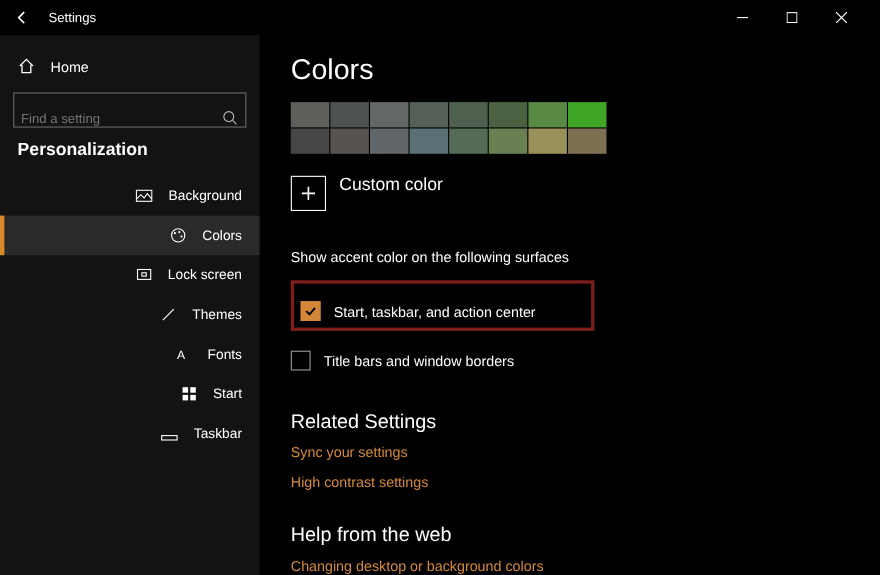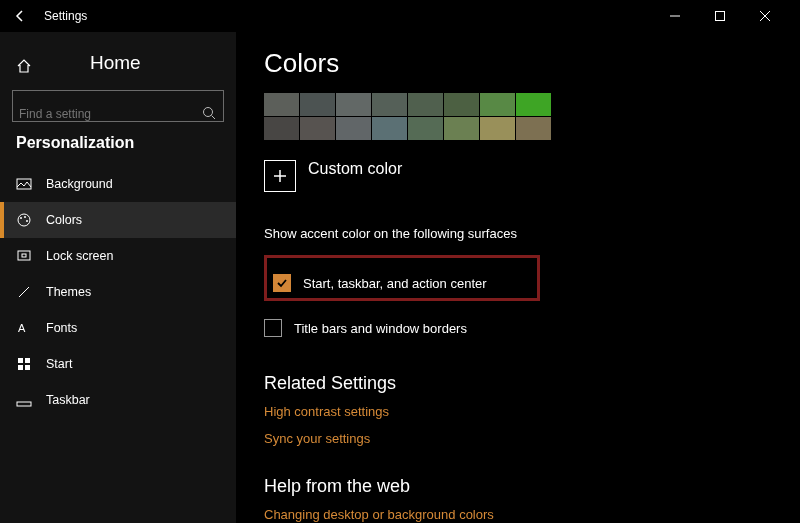--- a/index.html
+++ b/index.html
@@ -5,28 +5,28 @@
     * { margin:0; padding:0; box-sizing:border-box; font-family:"Segoe UI",sans-serif; }
     body { width:800px; height:523px; background:#000; color:#fff; overflow:hidden; display:flex; flex-direction:column; }
     .titlebar { height:32px; display:flex; align-items:center; padding:0 13px 0 10px; background:#000; }
     .titlebar .back { width:20px; height:20px; display:flex; align-items:center; justify-content:center; cursor:pointer; }
     .titlebar .title { font-size:12px; margin-left:14px; flex:1; }
     .window-controls { display:flex; }
     .wc { width:45px; height:32px; display:flex; align-items:center; justify-content:center; cursor:pointer; }
     .wc svg { stroke:#fff; fill:none; }
     .content { flex:1; display:flex; min-height:0; }
     .sidebar { width:236px; background:#131313; display:flex; flex-direction:column; padding-top:12px; }
-    .home { display:flex; align-items:flex-end; padding:8px 16px; cursor:pointer; font-size:19px;gap:44px; }
+    .home { display:flex; align-items:flex-end; padding:8px 16px; cursor:pointer; font-size:13px; }
     .home .icon { width:16px; margin-right:14px; display:flex; }
     .searchbox { margin:8px 12px 12px; height:32px; border:1px solid #6b6b6b; display:flex; align-items:flex-end; padding:0 6px; }
     .searchbox input { flex:1; background:transparent; border:none; outline:none; color:#bbb; font-size:12px; }
     .searchbox .sicon { width:16px; height:16px; display:flex; }
     .cat { font-size:16px; font-weight:700; padding:0 16px 14px; }
     .nav { display:flex; flex-direction:column; }
-    .nav-item { display:flex; align-items:center; padding:10px 16px; font-size:12.5px; cursor:pointer; position:relative; }
+    .nav-item { display:flex; align-items:center; padding:10px 16px; font-size:12.5px; cursor:pointer; position:relative;justify-content:flex-end; }
     .nav-item.active { background:#2a2a2a; }
     .nav-item.active::before { content:""; position:absolute; left:0; top:0; bottom:0; width:4px; background:#d88a2a; }
     .nav-item .icon { width:16px; margin-right:14px; display:flex; }
     .main { flex:1; padding:16px 0 0 28px; overflow:auto; background:#000; }
     h1 { font-size:26px; font-weight:400; margin-bottom:14px; }
     .swatches { display:flex; flex-direction:column; gap:1px; margin-bottom:20px; }
     .srow { display:flex; gap:1px; }
     .sw { width:35px; height:23px; cursor:pointer; }
     .custom { display:flex; align-items:flex-start; margin-bottom:34px; }
     .plusbox { width:32px; height:32px; border:1.5px solid #fff; display:flex; align-items:center; justify-content:center; cursor:pointer; margin-right:12px; }
@@ -199,20 +199,20 @@
         </div>
         <span>Start, taskbar, and action center</span>
       </div>
     </div>
     <div class="checkrow" style="margin-top:12px;">
       <div class="checkbox"></div>
       <span>Title bars and window borders</span>
     </div>
 
     <h2>Related Settings</h2>
+    <a class="link">Sync your settings</a>
     <a class="link">High contrast settings</a>
-    <a class="link">Sync your settings</a>
 
     <h2>Help from the web</h2>
     <a class="link">Changing desktop or background colors</a>
     
   </div>
 </div>
 
 </body></html>

